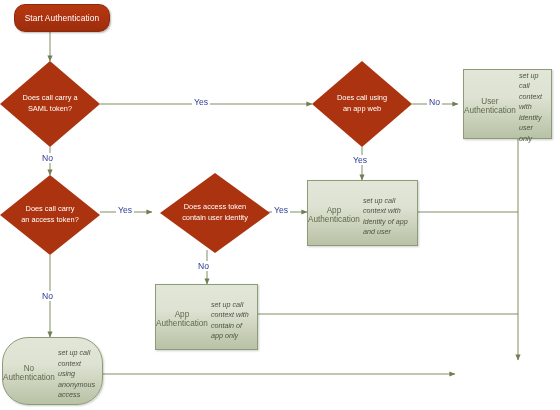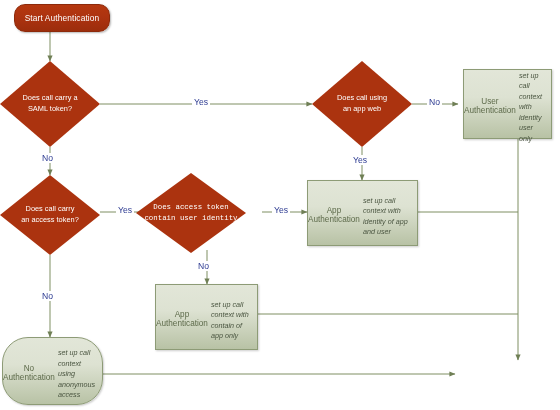--- a/index.html
+++ b/index.html
@@ -171,21 +171,21 @@
   <div class="decision" style="left:0px; top:175px; width:100px; height:80px;">
     <div class="shape"></div>
     <div class="dtext">
       <div>
         <div>Does call carry</div>
         <div>an access token?</div>
       </div>
     </div>
   </div>
 
-  <div class="decision" style="left:136px; top:173px; width:110px; height:80px;font-family:Liberation Mono, monospace;">
+  <div class="decision" style="left:160px; top:173px; width:110px; height:80px;">
     <div class="shape"></div>
     <div class="dtext">
       <div>
         <div>Does access token</div>
         <div>contain user identity</div>
       </div>
     </div>
   </div>
 
   <div class="process" style="left:463px; top:69px; width:89px; height:70px;">

